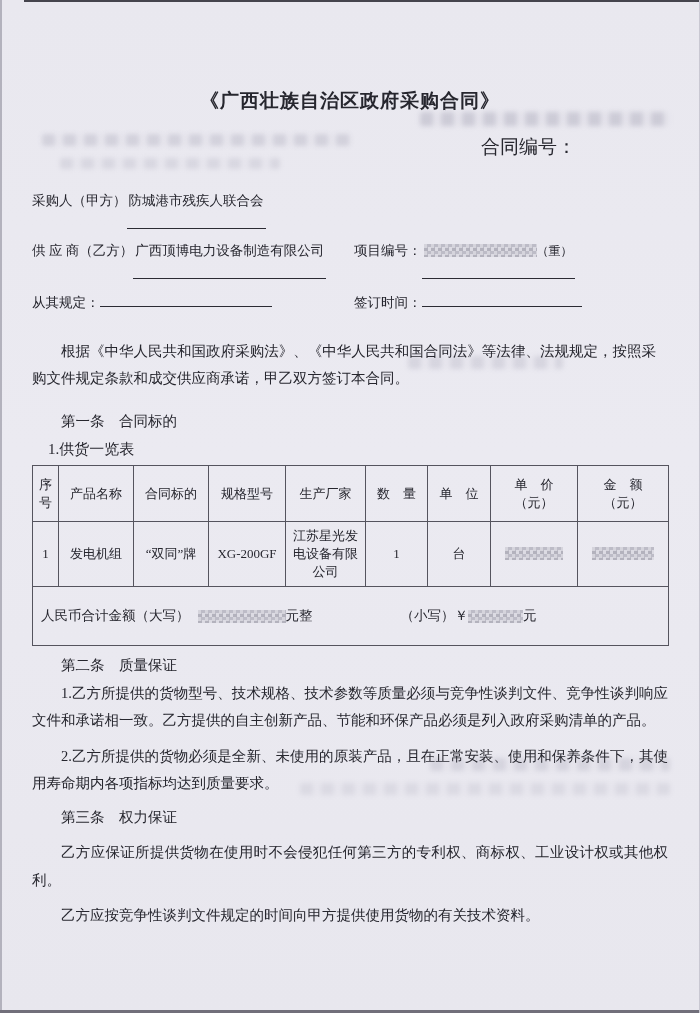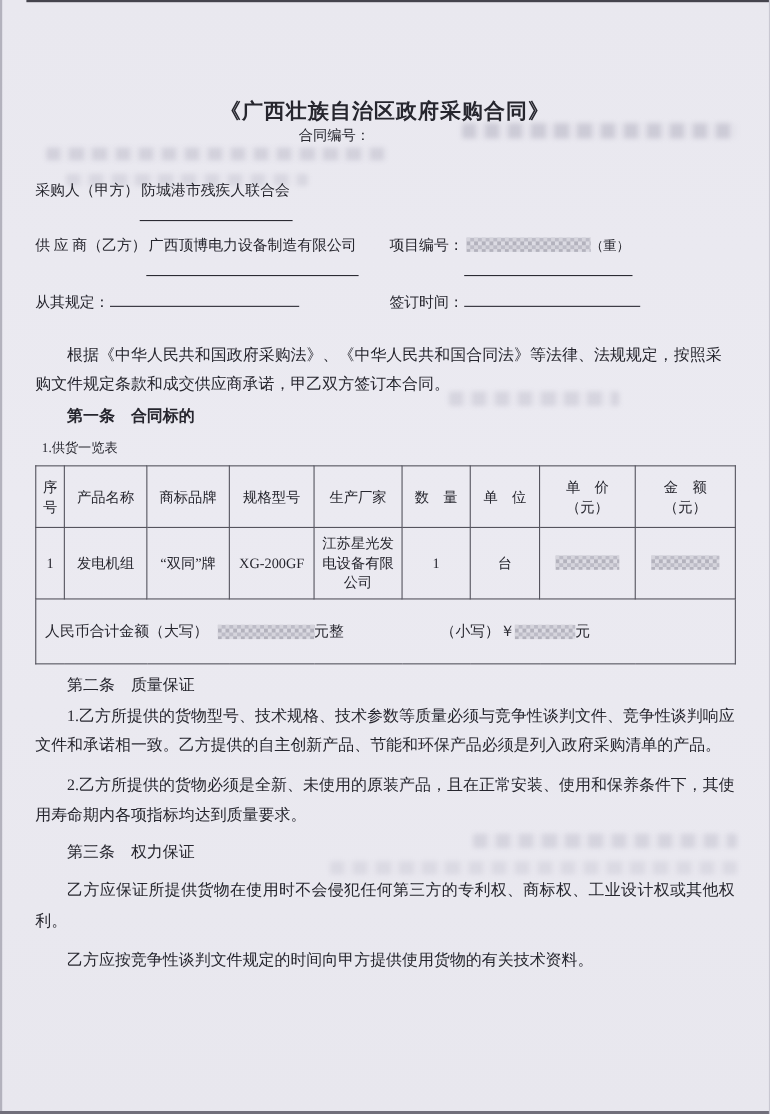--- a/index.html
+++ b/index.html
@@ -15,34 +15,34 @@
   .edge-top{position:absolute;top:0;left:24px;right:0;height:2px;background:#45444d;}
   .edge-left{position:absolute;left:0;top:0;bottom:0;width:2px;background:#b3b2bd;}
   .edge-bottom{position:absolute;bottom:0;left:0;right:0;height:3px;background:#716f7a;}
   .edge-right{position:absolute;right:0;top:0;bottom:0;width:1px;background:#c9c8d2;}
   
   .bleed{position:absolute;z-index:0;
     background:repeating-linear-gradient(90deg,rgba(138,136,158,0.30) 0 13px,rgba(138,136,158,0.04) 13px 21px);
     filter:blur(2.5px);border-radius:2px;}
   .content{position:absolute;z-index:1;left:32px;top:0;width:636px;}
   .title{margin-top:88px;text-align:center;font-size:19px;font-weight:bold;letter-spacing:1px;}
-  .contract-no{text-align:center;padding-right:92px;font-size:13px;}
+  .contract-no{margin-top:20px;text-align:right;padding-right:92px;font-size:19px;}
   .fields{margin-top:32px;font-size:13.5px;}
   .field-row{display:flex;margin-bottom:13px;align-items:baseline;}
   .f-left{flex:0 0 322px;display:flex;align-items:baseline;text-align:center;}
   .f-right{flex:1;display:flex;align-items:baseline;}
   .uv{border-bottom:1px solid #2b2b33;padding:0 2px 18px 2px;white-space:nowrap;}
   .f-right .uv{font-size:11.5px;}
   .blank-line{display:inline-block;border-bottom:1px solid #2b2b33;height:14px;}
   .redact{display:inline-block;vertical-align:-2px;
     background:repeating-conic-gradient(from 0deg,#bdbcc7 0% 25%,#dcdbe3 25% 50%,#b3b2bd 50% 75%,#d5d4dc 75% 100%);
     background-size:7px 7px;filter:blur(0.6px);height:13px;}
   .preamble{margin:26px 12px 0 0;font-size:14.5px;line-height:27px;text-indent:2em;text-align:justify;}
-  .article{margin:2px 0 0 0;font-size:14.5px;line-height:27px;text-indent:2em;font-weight:bold;}
-  .list-label{margin:2px 0 4px 6px;font-size:12px;line-height:24px;}
+  .article{margin:16px 0 0 0;font-size:14.5px;line-height:27px;text-indent:2em;font-weight:normal;}
+  .list-label{margin:2px 0 4px 16px;font-size:15px;line-height:24px;}
   table{border-collapse:collapse;width:636px;font-size:13px;table-layout:fixed;}
   th,td{border:1px solid #55545e;text-align:center;padding:2px;font-weight:normal;
     white-space:pre-line;line-height:18px;}
   thead th{height:51px;}
   tbody td.data-cell{height:60px;}
   td.total-cell{height:38px;text-align:left;padding-left:8px;}
   .total-line{display:flex;align-items:center;font-size:13.5px;}
   .para{margin:8px 0 0 0;font-size:14.5px;line-height:27.5px;text-indent:2em;text-align:justify;}
   .heading{margin:6px 0 0 0;font-size:14.5px;line-height:27.5px;text-indent:2em;}
 </style>
@@ -112,21 +112,21 @@
           <col style="width:80px">
           <col style="width:62px">
         <col style="width:63px">
           <col style="width:87px">
           <col style="width:91px">
       </colgroup>
       <thead>
         <tr>
           <th>序号</th>
           <th>产品名称</th>
-          <th>商标品牌</th>
+          <th>合同标的</th>
           <th>规格型号</th>
           <th>生产厂家</th>
           <th>数　量</th>
           <th>单　位</th>
           <th>单　价
 （元）</th>
           <th>金　额
 （元）</th>
         </tr>
       </thead>

